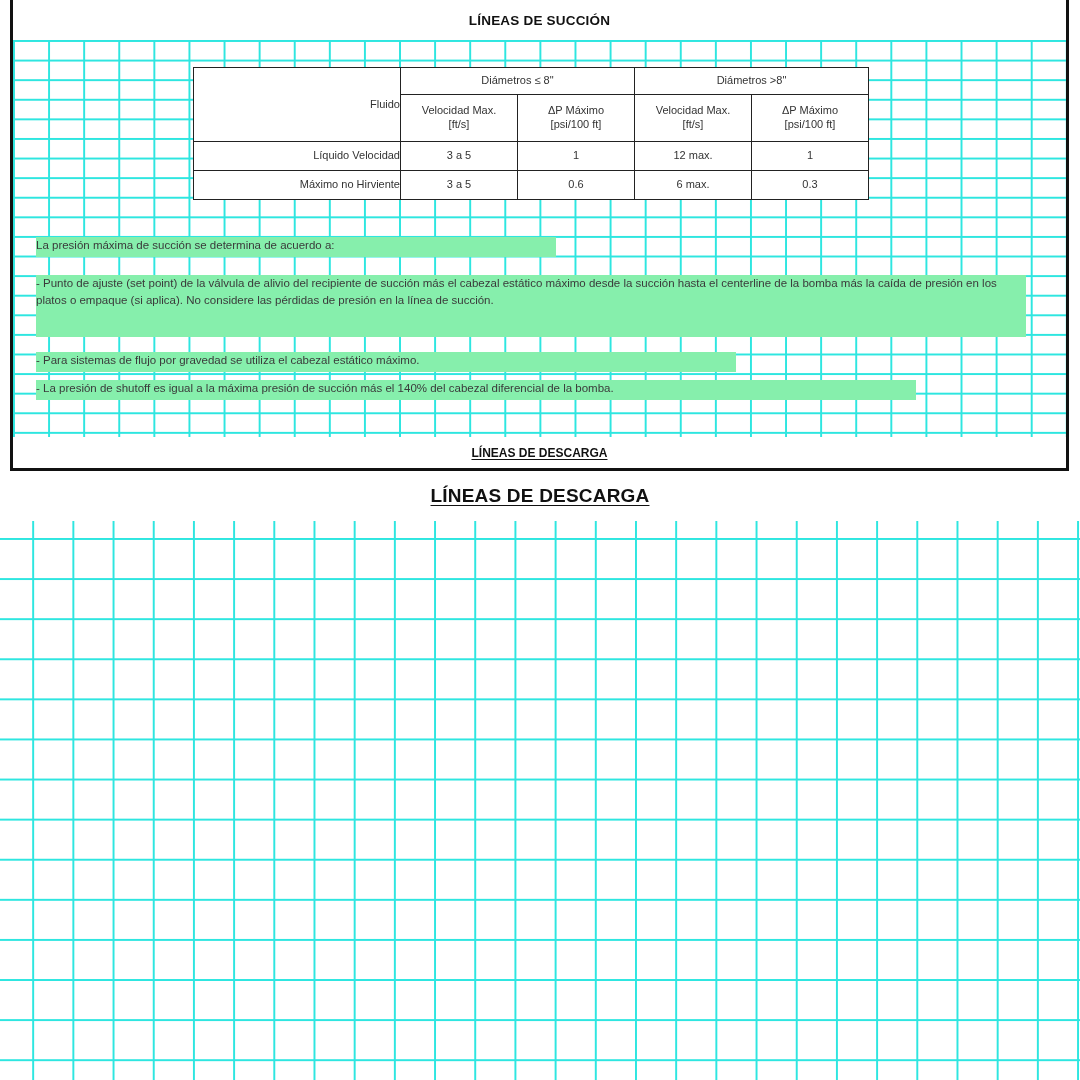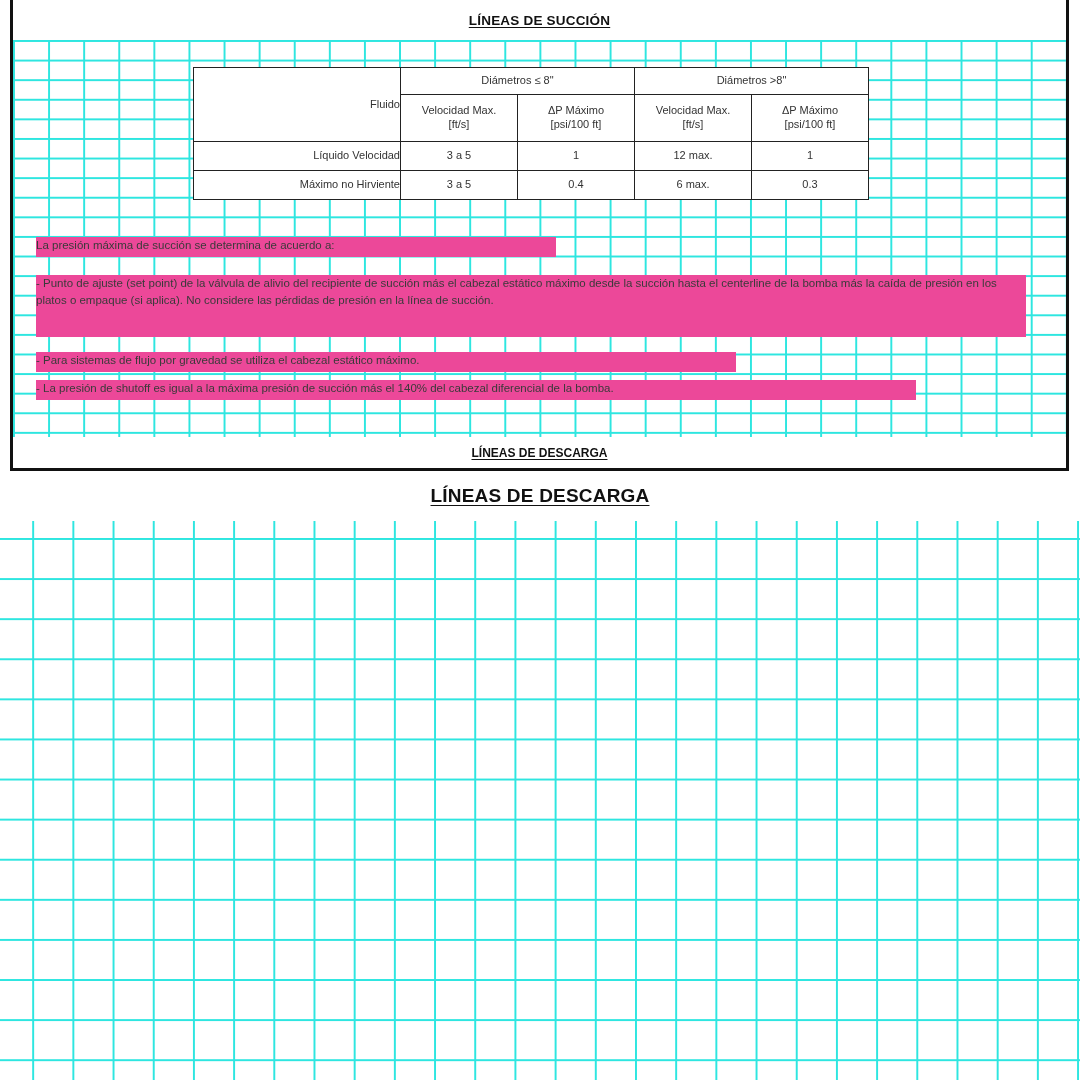--- a/index.html
+++ b/index.html
@@ -42,21 +42,21 @@
       linear-gradient(to bottom,#2ee6e0 0px,#2ee6e0 1.6px,transparent 1.6px);
     background-size:35.1px 19.6px;
   }
 
   .title-band{
     position:absolute;left:13px;top:0;width:1053px;height:40px;
     background:#fff;display:flex;align-items:center;justify-content:center;
   }
   .doc-title{
     font-size:13.5px;font-weight:bold;letter-spacing:.2px;
-    text-decoration:underline;text-underline-offset:2px;color:#111;
+    text-underline-offset:2px;color:#111;
   }
 
   
   #suction-table{
     position:absolute;left:193px;top:67px;
     border-collapse:collapse;background:#fff;
     font-size:11px;color:#333;
   }
   #suction-table td{
     border:1.6px solid #222;
@@ -64,21 +64,21 @@
     padding:0;background:#fff;line-height:1.25;
   }
   #suction-table .c-fluid{width:182px;text-align:right;padding-left:24px;}
   #suction-table .c-num{width:116px;}
   #suction-table .grp{height:26px;font-size:11px;}
   #suction-table .sub{height:46px;}
   #suction-table .body-row td{height:28px;}
 
   
   .note{
-    position:absolute;background:#ec4899;color:#3a3a3a;
+    position:absolute;background:#86efac;color:#3a3a3a;
     font-size:11.5px;line-height:16.5px;
   }
   #note-intro{left:36px;top:237px;width:520px;height:20px;}
   #note-b1{left:36px;top:275px;width:990px;height:62px;}
   #note-b2{left:36px;top:352px;width:700px;height:20px;}
   #note-b3{left:36px;top:380px;width:880px;height:20px;}
 
   .subtitle-band{
     position:absolute;left:13px;top:437px;width:1053px;height:31px;
     background:#fff;display:flex;align-items:center;justify-content:center;
@@ -158,21 +158,21 @@
       <tr class="body-row">
         <td class="c-fluid">Líquido Velocidad</td>
         <td class="c-num">3 a 5</td>
         <td class="c-num">1</td>
         <td class="c-num">12 max.</td>
         <td class="c-num">1</td>
       </tr>
       <tr class="body-row">
         <td class="c-fluid">Máximo no Hirviente</td>
         <td class="c-num">3 a 5</td>
-        <td class="c-num">0.4</td>
+        <td class="c-num">0.6</td>
         <td class="c-num">6 max.</td>
         <td class="c-num">0.3</td>
       </tr>
     </tbody>
   </table>
 
   <div class="note" id="note-intro">La presión máxima de succión se determina de acuerdo a:</div>
   <div class="note" id="note-b1">- Punto de ajuste (set point) de la válvula de alivio del recipiente de succión más el cabezal estático máximo desde la succión hasta el centerline de la bomba más la caída de presión en los platos o empaque (si aplica). No considere las pérdidas de presión en la línea de succión.</div>
   <div class="note" id="note-b2">- Para sistemas de flujo por gravedad se utiliza el cabezal estático máximo.</div>
   <div class="note" id="note-b3">- La presión de shutoff es igual a la máxima presión de succión más el 140% del cabezal diferencial de la bomba.</div>

